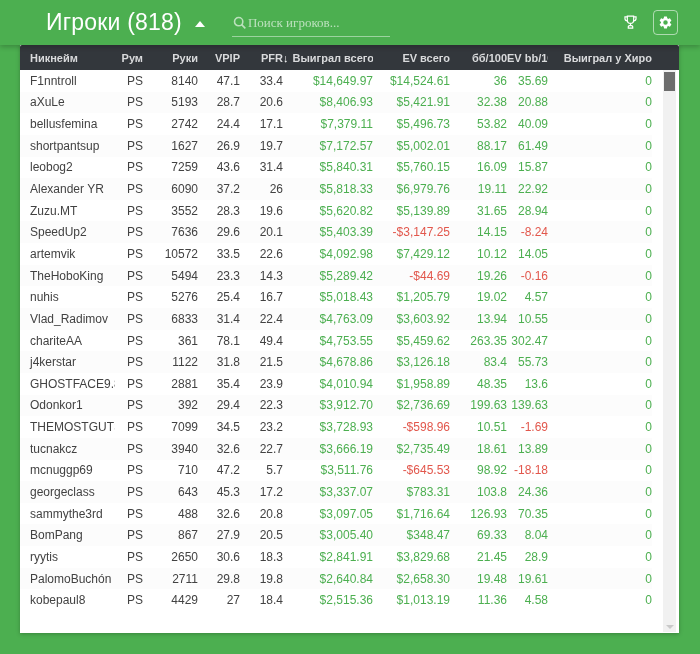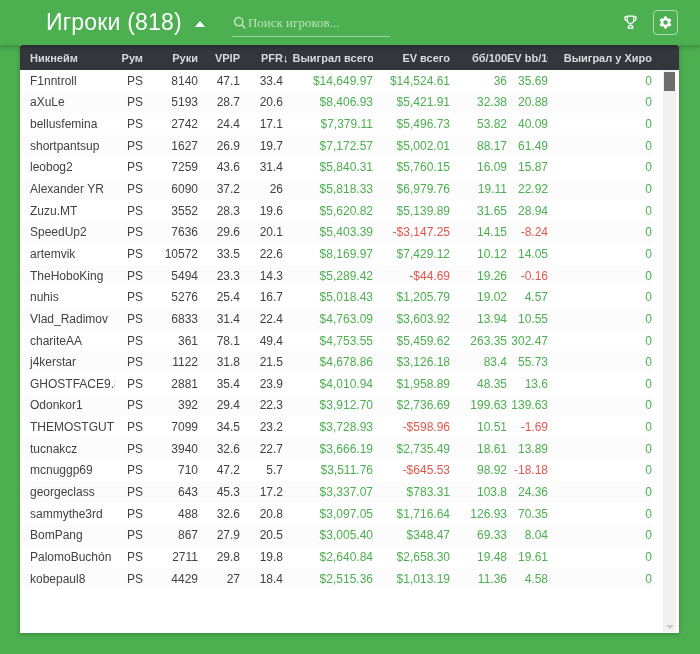--- a/index.html
+++ b/index.html
@@ -260,21 +260,21 @@
           <td class="pos">14.15</td>
           <td class="neg">-8.24</td>
           <td class="pos">0</td>
         </tr>
         <tr>
           <td class="al">artemvik</td>
           <td>PS</td>
           <td>10572</td>
           <td>33.5</td>
           <td>22.6</td>
-          <td class="pos">$8,169.97</td>
+          <td class="pos">$4,092.98</td>
           <td class="pos">$7,429.12</td>
           <td class="pos">10.12</td>
           <td class="pos">14.05</td>
           <td class="pos">0</td>
         </tr>
         <tr>
           <td class="al">TheHoboKing</td>
           <td>PS</td>
           <td>5494</td>
           <td>23.3</td>
@@ -423,20 +423,32 @@
           <td>867</td>
           <td>27.9</td>
           <td>20.5</td>
           <td class="pos">$3,005.40</td>
           <td class="pos">$348.47</td>
           <td class="pos">69.33</td>
           <td class="pos">8.04</td>
           <td class="pos">0</td>
         </tr>
         <tr>
+          <td class="al">ryytis</td>
+          <td>PS</td>
+          <td>2650</td>
+          <td>30.6</td>
+          <td>18.3</td>
+          <td class="pos">$2,841.91</td>
+          <td class="pos">$3,829.68</td>
+          <td class="pos">21.45</td>
+          <td class="pos">28.9</td>
+          <td class="pos">0</td>
+        </tr>
+        <tr>
           <td class="al">PalomoBuchón</td>
           <td>PS</td>
           <td>2711</td>
           <td>29.8</td>
           <td>19.8</td>
           <td class="pos">$2,640.84</td>
           <td class="pos">$2,658.30</td>
           <td class="pos">19.48</td>
           <td class="pos">19.61</td>
           <td class="pos">0</td>

